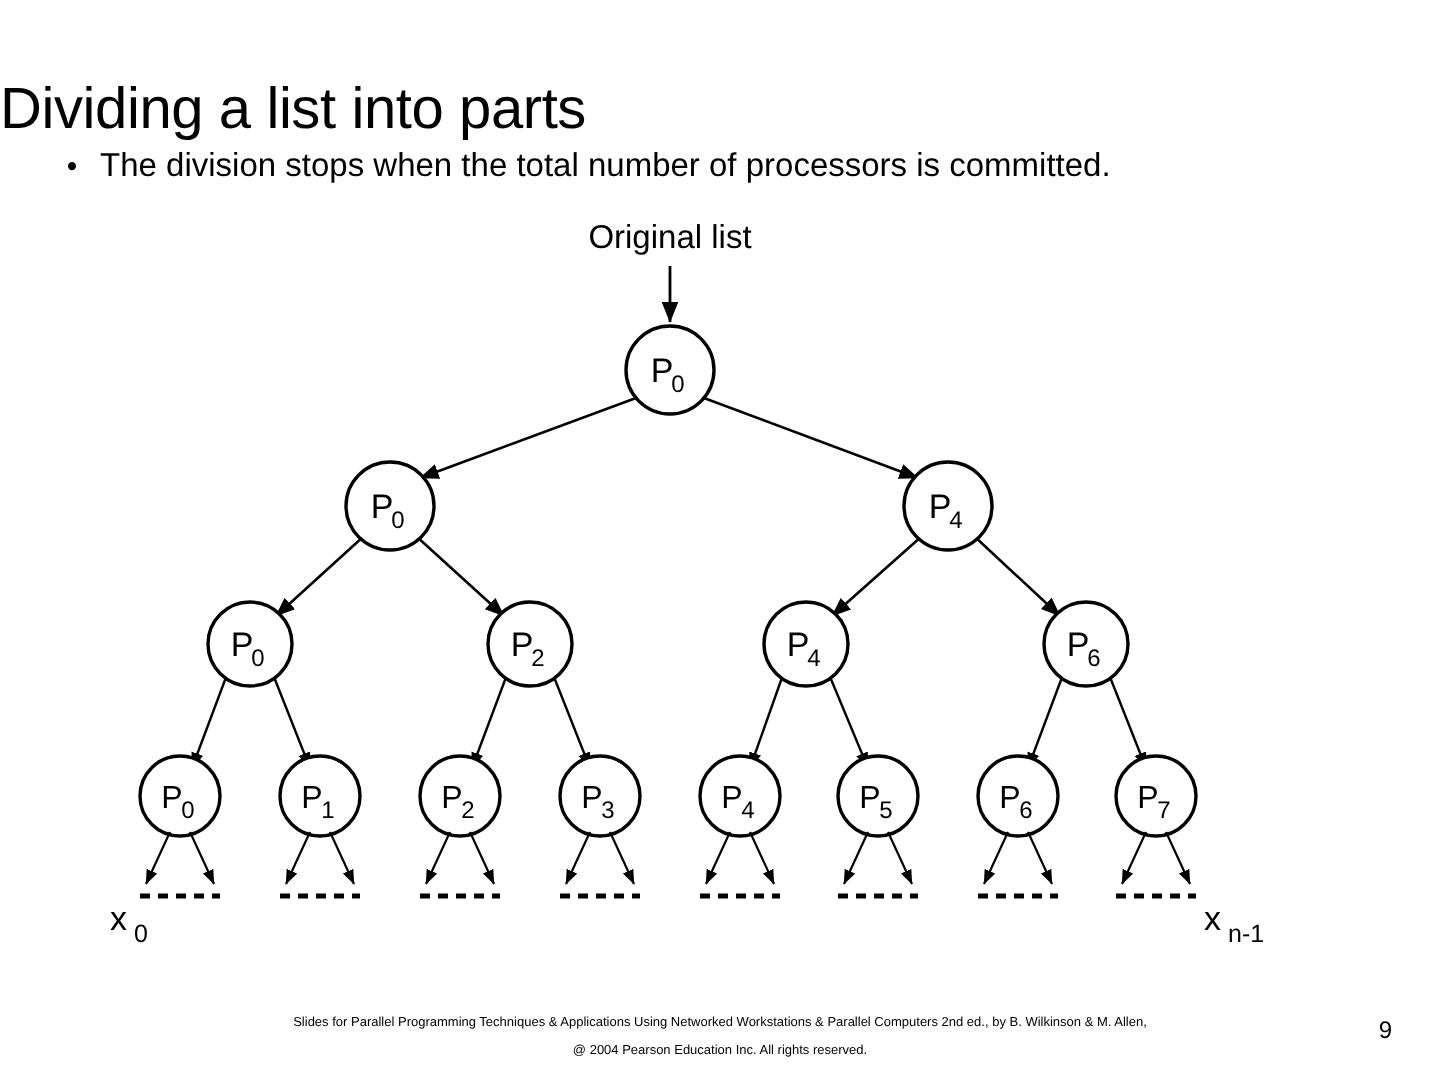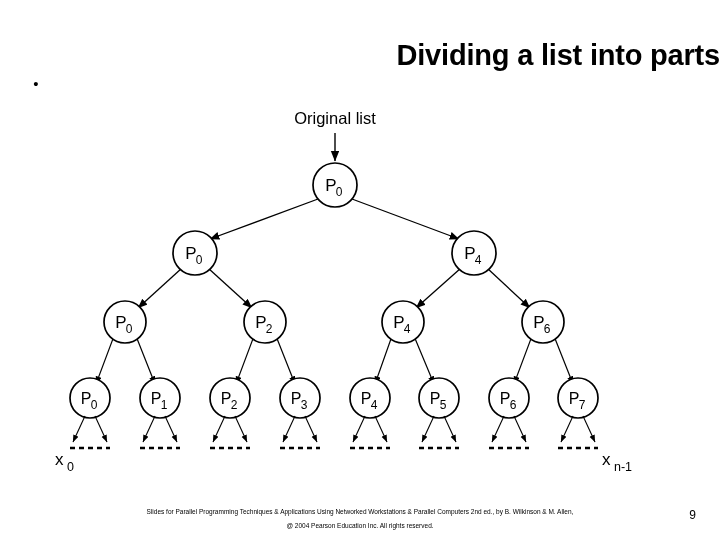--- a/index.html
+++ b/index.html
@@ -21,23 +21,23 @@
     inset: 0;
     width: 720px;
     height: 540px;
   }
 
   #title {
     position: absolute;
     top: 38px;
     left: 0;
     width: 720px;
-    text-align: right;
+    text-align: left;
     font-size: 29px;
-    font-weight: bold;
+    font-weight: normal;
     letter-spacing: -0.2px;
     line-height: 34px;
     white-space: nowrap;
   }
 
   #bullet-row {
     position: absolute;
     top: 73px;
     left: 22px;
     width: 676px;
@@ -89,20 +89,21 @@
 </style>
 </head>
 <body>
 
 <div id="slide">
 
   <div id="title">Dividing a list into parts</div>
 
   <div id="bullet-row">
     <span class="bullet-mark">•</span>
+    <span class="bullet-text">The division stops when the total number of processors is committed.</span>
   </div>
 
   <svg id="diagram" viewBox="0 0 720 390">
     <defs>
       <marker id="arrow" markerWidth="9" markerHeight="9" refX="7.2" refY="3" orient="auto" markerUnits="strokeWidth">
         <path d="M0,0 L7.5,3 L0,6 Z" fill="#000000"></path>
       </marker>
       <marker id="arrow-sm" markerWidth="8" markerHeight="8" refX="6.4" refY="2.6" orient="auto" markerUnits="strokeWidth">
         <path d="M0,0 L6.6,2.6 L0,5.2 Z" fill="#000000"></path>
       </marker>

